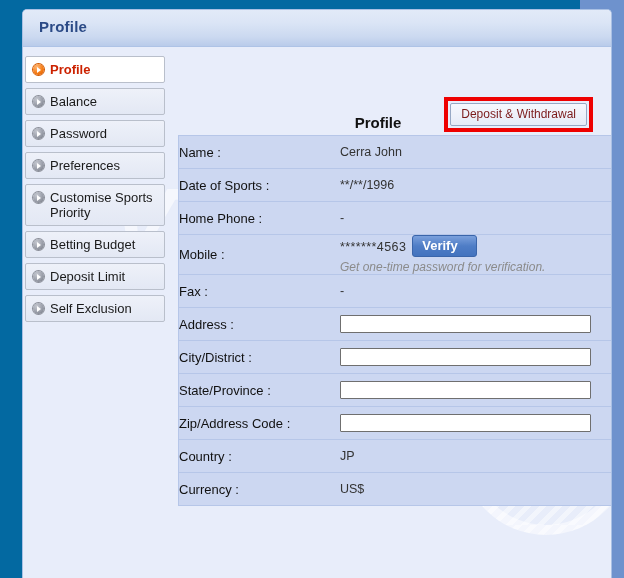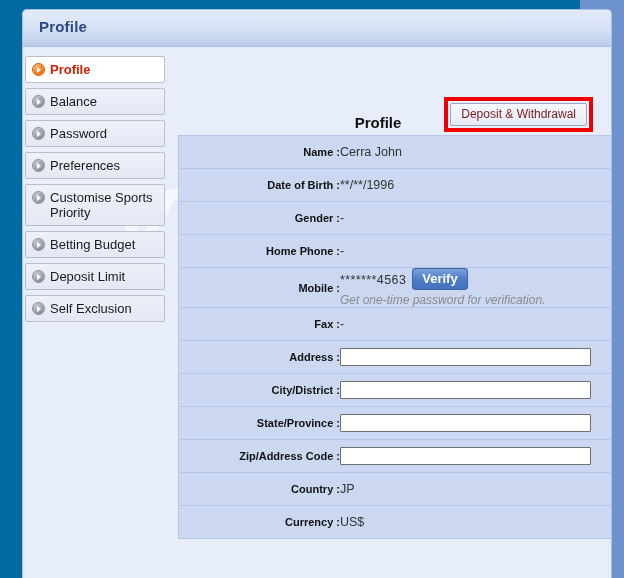--- a/index.html
+++ b/index.html
@@ -150,23 +150,22 @@
     border-left:none;border-right:none;
     padding:0;
     vertical-align:middle;
     height:32px;
   }
   #profile-table tr td:first-child{ border-left:1px solid #b6c6e8; }
   #profile-table tr td:last-child{ border-right:1px solid #b6c6e8; }
 
   td.lbl{
     width:161px;
-    text-align:right;
     padding-right:7px;
-    font-size:11px;font-weight:bold;color:#111;
+    font-size:13px;font-weight:normal;color:#111;
     background:#ccd7f1;
   }
   td.val{
     padding-left:7px;
     font-size:12.5px;color:#333;
     background:#ccd7f1;
   }
 
   .val .mono{ font-family:"Liberation Sans", sans-serif; letter-spacing:.4px; }
 
@@ -190,21 +189,21 @@
     background:#fff;transform:rotate(45deg);
   }
   .email-check:before{
     content:"";position:absolute;left:5.5px;top:3.5px;width:1.6px;height:7px;
     background:#fff;transform:rotate(40deg);
   }
 
   .verify-btn{
     display:inline-block;
     margin-left:6px;
-    padding:2px 9px 3px 9px;
+    padding:2px 18px 3px 9px;
     font-size:13px;font-weight:bold;color:#fff;
     background:linear-gradient(to bottom,#7ba0dc 0%,#4f7dc6 50%,#4373be 100%);
     border:1px solid #3a65aa;
     border-radius:3px;
     cursor:pointer;
     vertical-align:1px;
   }
   .otp-hint{
     display:block;
     margin-top:3px;
@@ -295,26 +294,22 @@
 
         <div id="form-title">Profile</div>
 
         <table id="profile-table">
           <tbody>
             <tr>
               <td class="lbl">Name :</td>
               <td class="val">Cerra John</td>
             </tr>
             <tr>
-              <td class="lbl">Date of Birth :</td>
+              <td class="lbl">Date of Sports :</td>
               <td class="val">**/**/1996</td>
-            </tr>
-            <tr>
-              <td class="lbl">Gender :</td>
-              <td class="val">-</td>
             </tr>
             <tr>
               <td class="lbl">Home Phone :</td>
               <td class="val">-</td>
             </tr>
             <tr>
               <td class="lbl tall">Mobile :</td>
               <td class="val tall">
                 <span class="mono">*******4563</span><span class="verify-btn">Verify</span>
                 <span class="otp-hint">Get one-time password for verification.</span>

